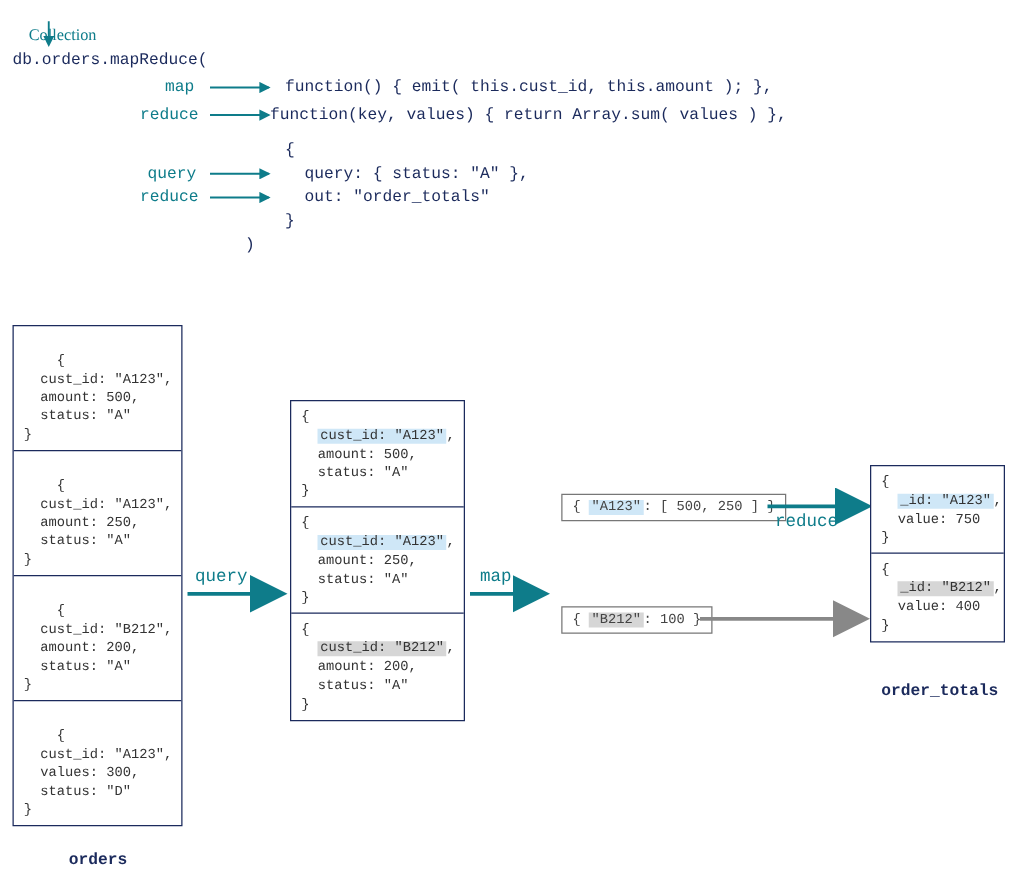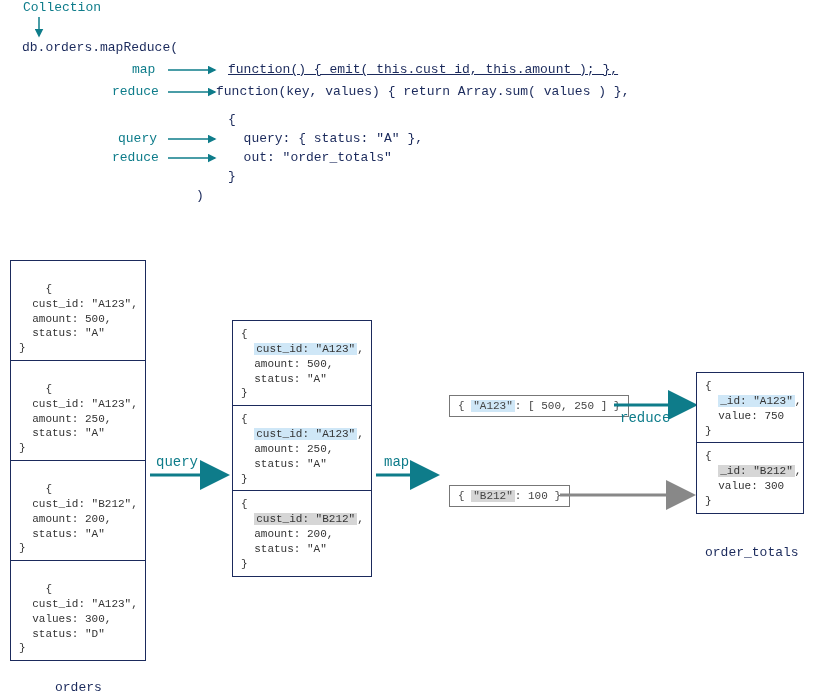--- a/index.html
+++ b/index.html
@@ -11,22 +11,23 @@
     background: #ffffff;
     font-family: "Menlo", "Consolas", "Courier New", monospace;
     font-size: 13px;
     color: #1b2a5c;
     position: relative;
   }
   .hl-blue { background: #cfe7f7; padding: 0 2px; }
   .hl-gray { background: #d6d6d6; padding: 0 2px; }
   .label-collection {
     position: absolute;
-    left: 23px; top: 0;
+    left: 23px; top: 20px;
     color: #0e7c8a;
+    font-family: Liberation Serif, serif;
   }
   .code-line {
     position: absolute;
     white-space: pre;
     color: #1b2a5c;
   }
   .annot {
     position: absolute;
     color: #0e7c8a;
     white-space: pre;
@@ -48,20 +49,21 @@
     font-size: 11px;
     line-height: 1.35;
     color: #333;
     white-space: pre;
   }
   .doc:last-child { border-bottom: none; }
   .coll-caption {
     position: absolute;
     color: #1b2a5c;
     font-size: 13px;
+    font-weight: bold;
   }
   .kv-box {
     position: absolute;
     border: 1px solid #777;
     background: #fff;
     font-size: 11px;
     padding: 4px 8px;
     white-space: pre;
     color: #444;
   }
@@ -78,22 +80,22 @@
 
 <svg class="flow" style="left:35px; top:17px; width:12px; height:22px;">
   <defs>
     <marker id="ah-teal" markerWidth="6" markerHeight="6" refX="3" refY="3" orient="auto">
       <path d="M0,0 L6,3 L0,6 Z" fill="#0e7c8a"></path>
     </marker>
   </defs>
   <line x1="4" y1="0" x2="4" y2="16" stroke="#0e7c8a" stroke-width="1.5" marker-end="url(#ah-teal)"></line>
 </svg>
 
-<div class="code-line" style="left:10px; top:40px;margin-left:12px;">db.orders.mapReduce(</div>
-<div class="code-line" style="left:228px; top:62px;text-decoration:underline;">function() { emit( this.cust_id, this.amount ); },</div>
+<div class="code-line" style="left:10px; top:40px;">db.orders.mapReduce(</div>
+<div class="code-line" style="left:228px; top:62px;">function() { emit( this.cust_id, this.amount ); },</div>
 <div class="code-line" style="left:216px; top:84px;">function(key, values) { return Array.sum( values ) },</div>
 <div class="code-line" style="left:228px; top:112px;">{</div>
 <div class="code-line" style="left:228px; top:131px;">  query: { status: "A" },</div>
 <div class="code-line" style="left:228px; top:150px;">  out: "order_totals"</div>
 <div class="code-line" style="left:228px; top:169px;">}</div>
 <div class="code-line" style="left:196px; top:188px;">)</div>
 
 <div class="annot" style="left:132px; top:62px;">map</div>
 <div class="annot" style="left:112px; top:84px;">reduce</div>
 <div class="annot" style="left:118px; top:131px;">query</div>
@@ -188,16 +190,16 @@
   <line x1="2" y1="15" x2="132" y2="15" stroke="#888" stroke-width="3" marker-end="url(#ah-gray-big)"></line>
 </svg>
 
 <div class="coll-box" style="left:696px; top:372px; width:108px;">
   <div class="doc"><span>{</span>
   <span class="hl-blue">_id: "A123"</span><span>,</span>
 <span>  value: 750</span>
 <span>}</span></div>
   <div class="doc"><span>{</span>
   <span class="hl-gray">_id: "B212"</span><span>,</span>
-<span>  value: 300</span>
+<span>  value: 400</span>
 <span>}</span></div>
 </div>
 <div class="coll-caption" style="left:705px; top:545px;">order_totals</div>
 
 </body></html>

